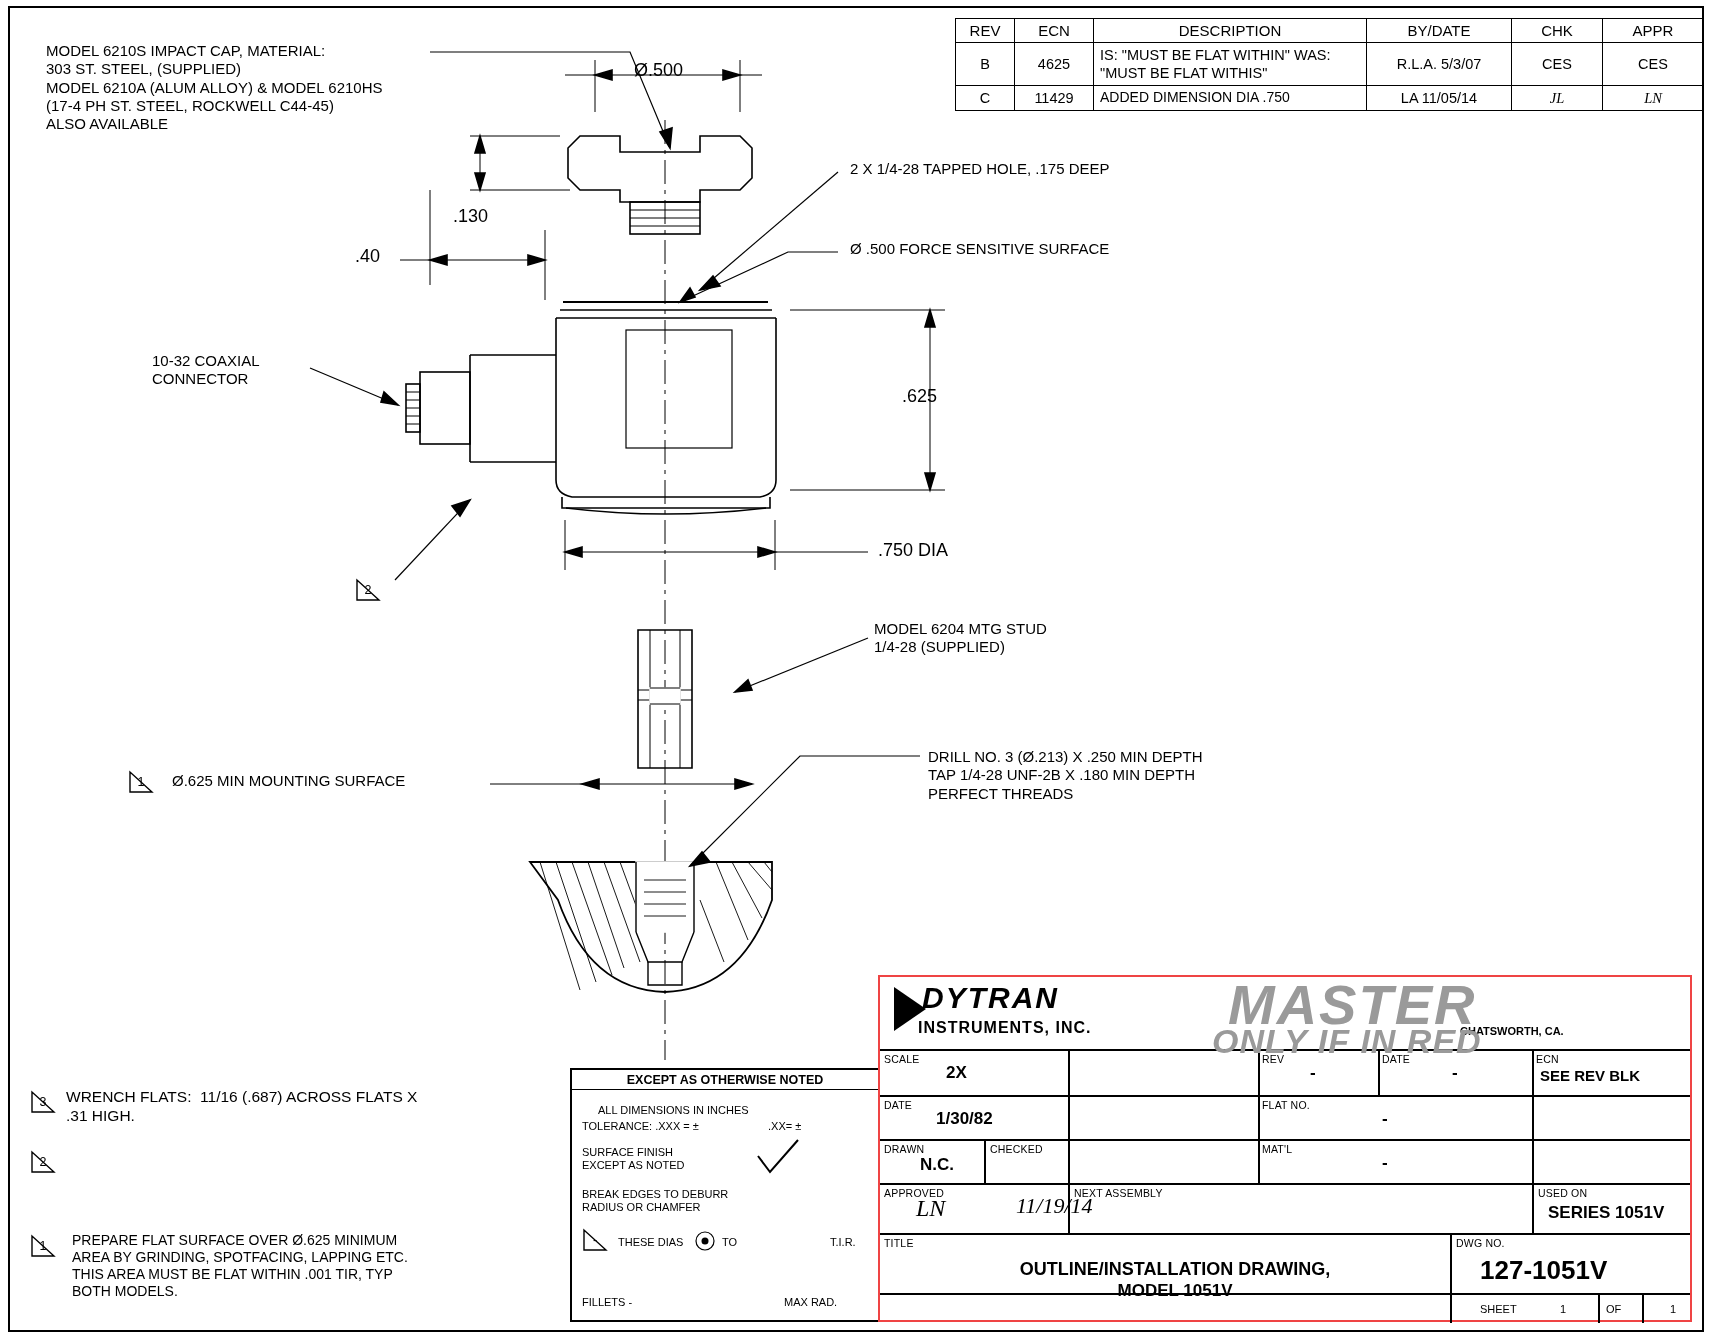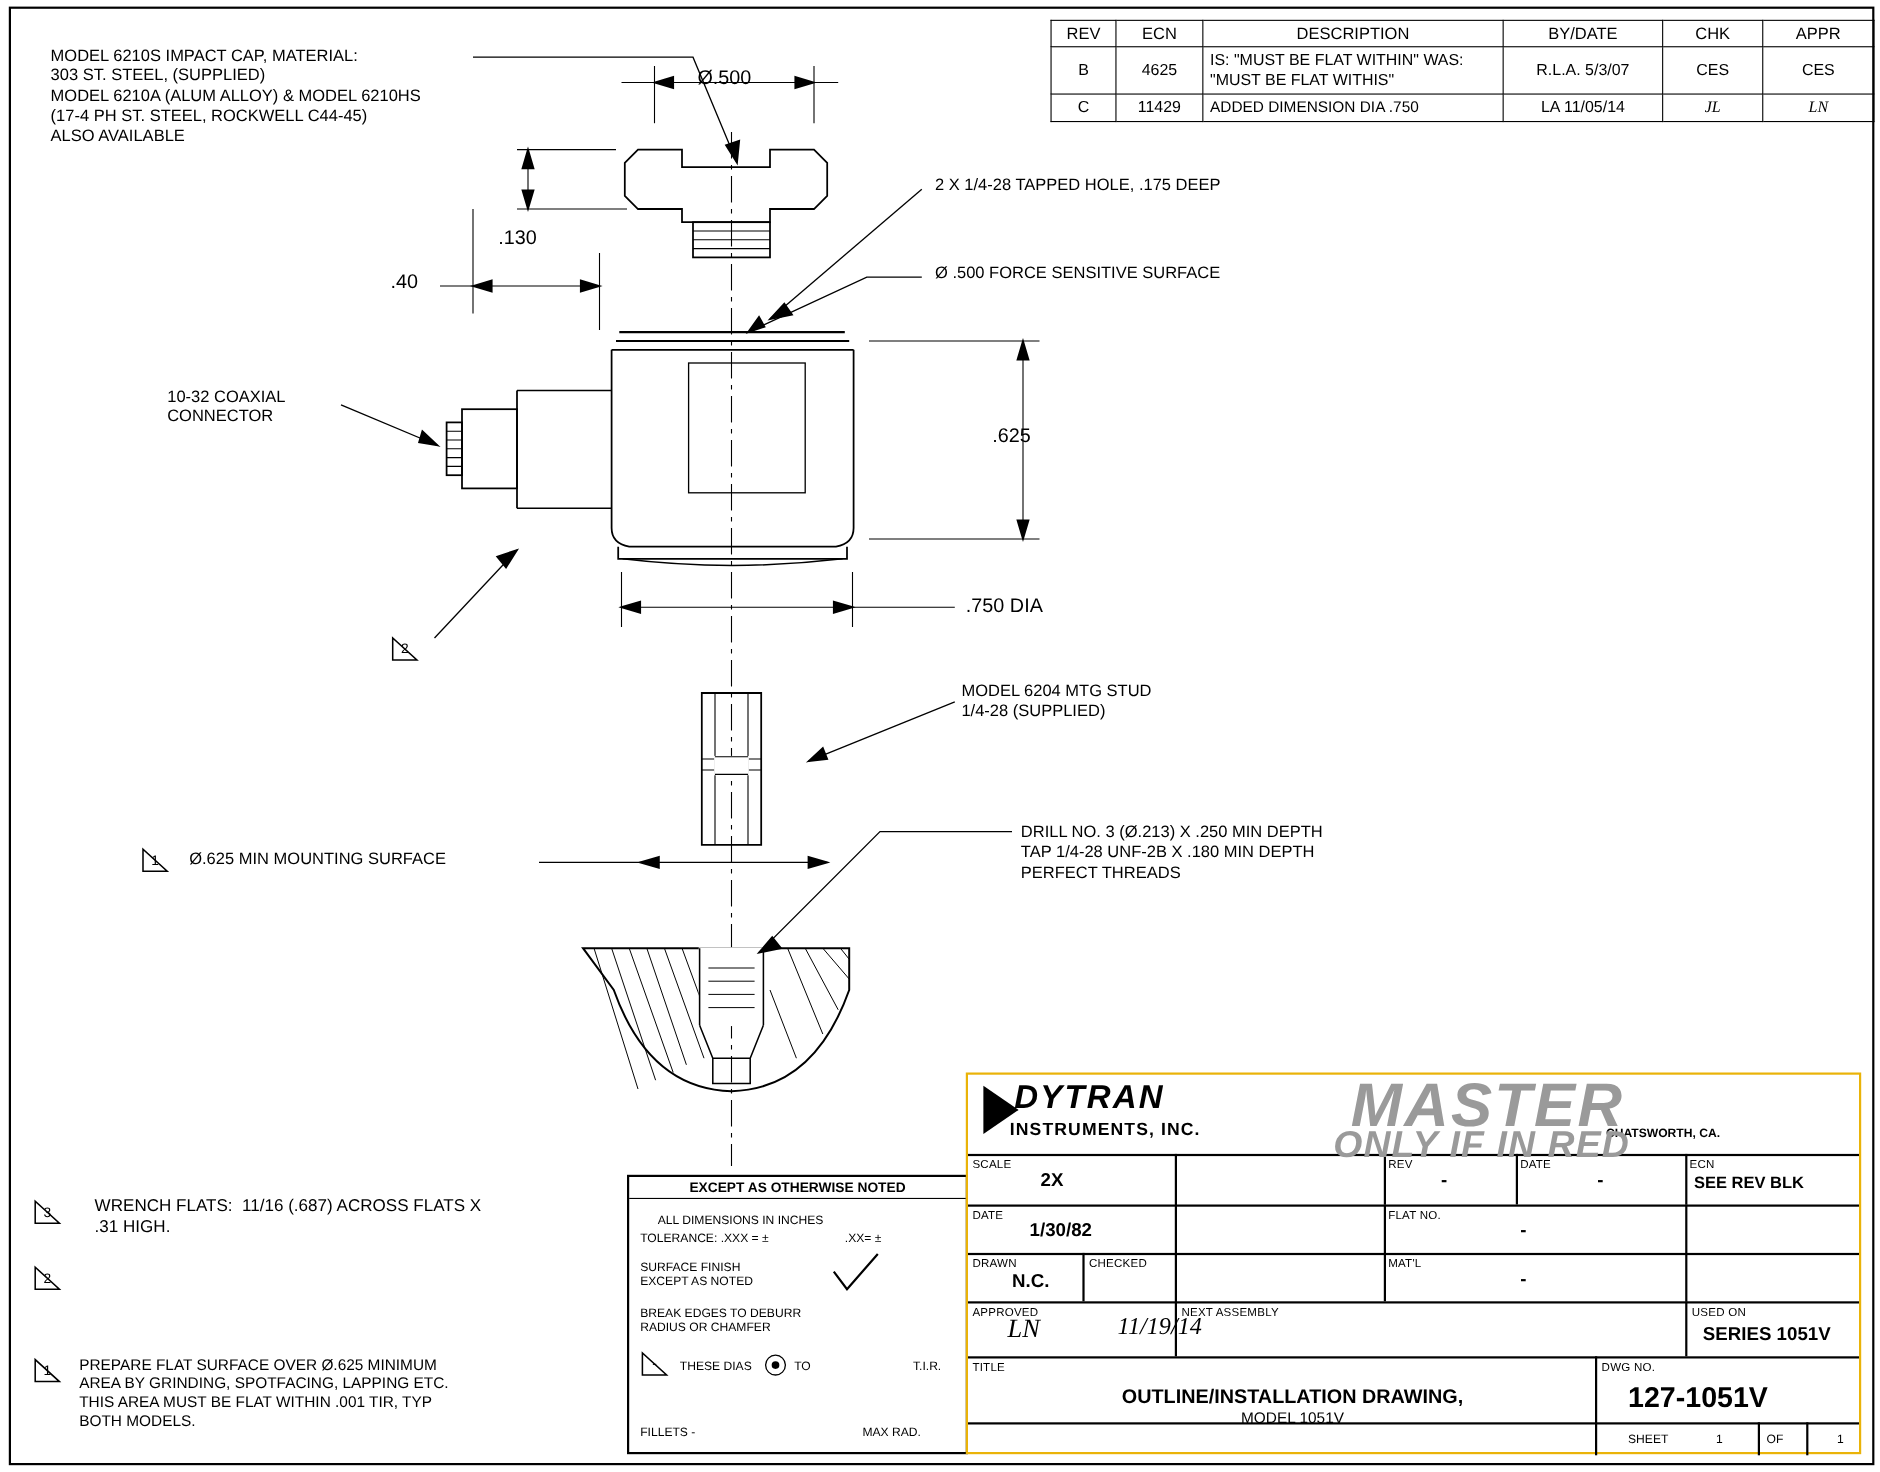--- a/index.html
+++ b/index.html
@@ -12,21 +12,21 @@
   .c{text-align:center;}
   table{border-collapse:collapse;}
   
   #revblock{left:955px;top:18px;}
   #revblock table{border:1.6px solid #000;}
   #revblock td,#revblock th{border:1.2px solid #000;font-size:14.5px;padding:3px 6px;text-align:center;font-weight:normal;}
   #revblock th{font-size:15px;}
   .desc-cell{text-align:left !important;font-size:13px;line-height:1.25;}
   .hand{font-family:"Liberation Serif",serif;font-style:italic;font-size:22px;}
   
-  #titleblock{left:878px;top:975px;width:814px;height:347px;border:2px solid #eab308;box-sizing:border-box;}
+  #titleblock{left:878px;top:975px;width:814px;height:347px;border:2px solid #ef4444;box-sizing:border-box;}
   .tb-line{position:absolute;background:#000;}
   .tb-lbl{position:absolute;font-size:10.5px;letter-spacing:.2px;}
   .tb-val{position:absolute;font-size:17px;font-weight:bold;}
   
   #notesblock{left:570px;top:1068px;width:310px;height:254px;border:2px solid #000;box-sizing:border-box;}
   .nb-hdr{position:absolute;left:0;top:0;width:100%;text-align:center;font-size:12.5px;font-weight:bold;border-bottom:1.6px solid #000;padding:3px 0 2px;}
   
   .tri{position:relative;display:inline-block;width:26px;height:24px;}
   .tri svg{position:absolute;left:0;top:0;}
   .tri span{position:absolute;left:0;top:5px;width:26px;text-align:center;font-size:12.5px;}
@@ -215,21 +215,21 @@
         </svg><span>1</span></span>
   </div>
 
   <div class="abs" style="left:30px;top:1088px">
     <span class="tri" style="position:absolute;left:0;top:2px">
       <svg width="26" height="24">
           <polygon points="2,22 24,22 2,2" fill="none" stroke="#000" stroke-width="1.4"></polygon>
         </svg>
         <span>3</span>
     </span>
-    <div class="txt" style="margin-left:56px;font-size:15.5px">WRENCH FLATS:  11/16 (.687) ACROSS FLATS X
+    <div class="txt" style="margin-left:36px;font-size:15.5px">WRENCH FLATS:  11/16 (.687) ACROSS FLATS X
 .31 HIGH.</div>
   </div>
 
   <div class="abs" style="left:30px;top:1148px">
     <span class="tri" style="position:absolute;left:0;top:2px">
       <svg width="26" height="24">
           <polygon points="2,22 24,22 2,2" fill="none" stroke="#000" stroke-width="1.4"></polygon>
         </svg>
         <span>2</span>
     </span>
@@ -328,21 +328,21 @@
 
     <div class="tb-lbl" style="left:4px;top:210px">APPROVED</div>
     <div class="abs hand" style="left:36px;top:218px;font-size:24px">LN</div>
     <div class="abs hand" style="left:136px;top:216px;font-size:22px">11/19/14</div>
     <div class="tb-lbl" style="left:194px;top:210px">NEXT ASSEMBLY</div>
     <div class="tb-lbl" style="left:658px;top:210px">USED ON</div>
     <div class="abs" style="left:668px;top:226px;font-size:17px;font-weight:bold">SERIES 1051V</div>
 
     <div class="tb-lbl" style="left:4px;top:260px">TITLE</div>
     <div class="abs c" style="left:30px;top:282px;width:530px;font-size:18px;font-weight:bold">OUTLINE/INSTALLATION DRAWING,</div>
-    <div class="abs c" style="left:30px;top:304px;width:530px;font-size:14px;font-weight:normal">MODEL 1051V</div>
+    <div class="abs c" style="left:30px;top:304px;width:530px;font-size:17px;font-weight:bold">MODEL 1051V</div>
     <div class="tb-lbl" style="left:576px;top:260px">DWG NO.</div>
     <div class="dwg-no" style="left:600px;top:278px">127-1051V</div>
 
     <div class="abs txt11" style="left:600px;top:326px">SHEET</div>
     <div class="abs txt11" style="left:680px;top:326px">1</div>
     <div class="abs txt11" style="left:726px;top:326px">OF</div>
     <div class="abs txt11" style="left:790px;top:326px">1</div>
   </div>
 
   <div class="master" style="left:1212px;top:1022px;font-size:34px;letter-spacing:1px">ONLY IF IN RED</div>

